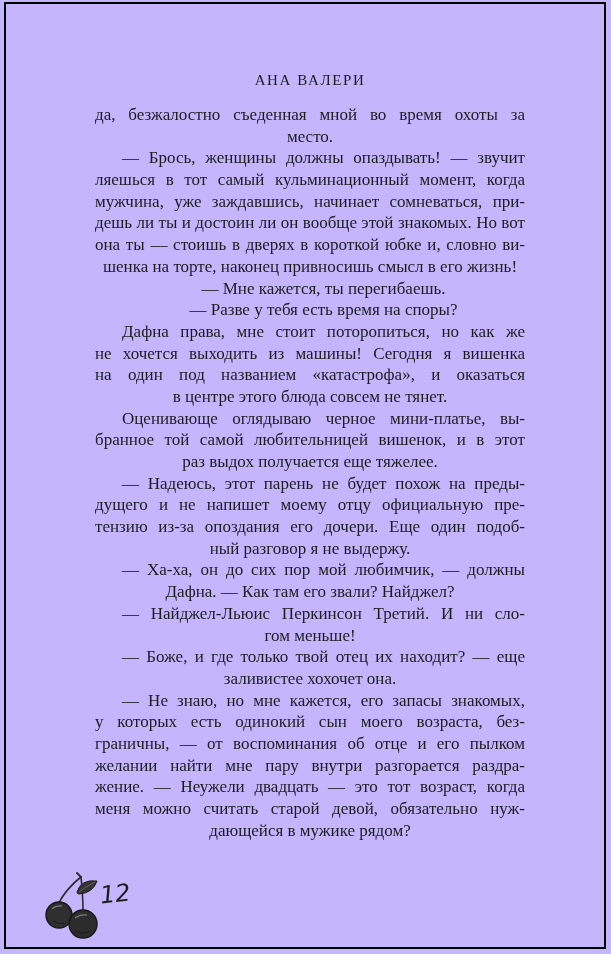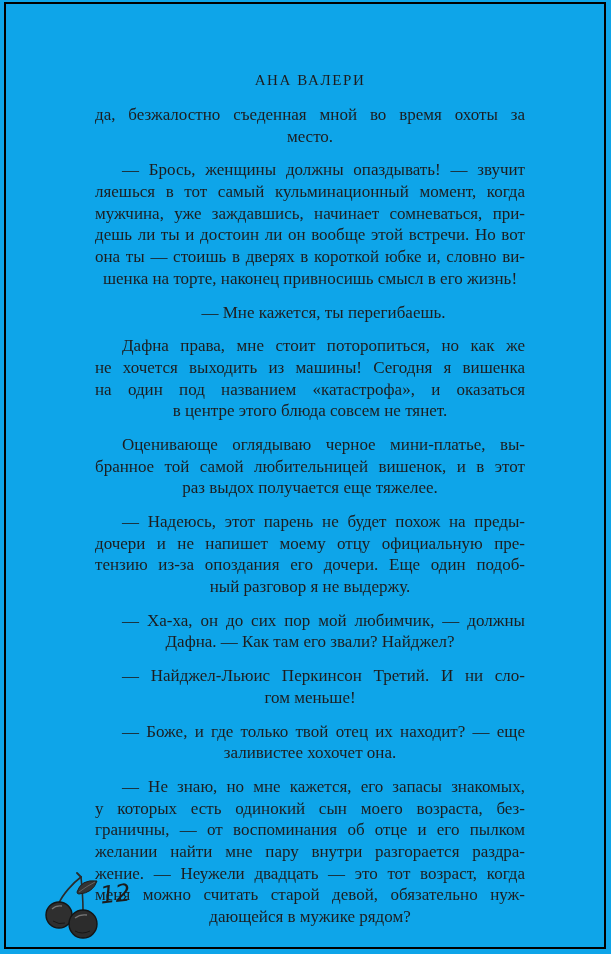--- a/index.html
+++ b/index.html
@@ -1,19 +1,19 @@
 <!DOCTYPE html>
 <html><head>
 <meta charset="utf-8">
 <style>
   html,body{margin:0;padding:0;background:#ffffff;}
   .canvas{
     position:relative;
     width:611px;height:954px;
-    background:#0ea5e9;
+    background:#c4b5fd;
     font-family:"Liberation Serif", serif;
     overflow:hidden;
   }
   .frame{
     position:absolute;
     left:4px;top:2px;right:5px;bottom:5px;
     border:2px solid #000000;
     pointer-events:none;
   }
   .running-head{
@@ -36,21 +36,20 @@
     text-align:center;
     white-space:normal;
   }
   .text-col .line.just{
     text-align:justify;
     text-align-last:justify;
     font-family:Liberation Serif, serif;
   }
   .text-col .line.ind{
     text-indent:27px;
-    margin-top:12px;
   }
   .footer-art{
     position:absolute;
     left:44px;top:872px;
     width:58px;height:78px;
   }
   .page-num{
     position:absolute;
     left:100px;top:880px;
     font-family:"DejaVu Sans", sans-serif;
@@ -70,33 +69,34 @@
 
   <div class="running-head">АНА ВАЛЕРИ</div>
 
   <div class="text-col">
 
   <div class="line just">да, безжалостно съеденная мной во время охоты за</div>
       <div class="line">место.</div>
       <div class="line just ind">— Брось, женщины должны опаздывать! — звучит</div>
       <div class="line just">ляешься в тот самый кульминационный момент, когда</div>
       <div class="line just">мужчина, уже заждавшись, начинает сомневаться, при-</div>
-      <div class="line just">дешь ли ты и достоин ли он вообще этой встречи. Но вот</div>
+      <div class="line just">дешь ли ты и достоин ли он вообще этой знакомых. Но вот</div>
       <div class="line just">она ты — стоишь в дверях в короткой юбке и, словно ви-</div>
       <div class="line">шенка на торте, наконец привносишь смысл в его жизнь!</div>
       <div class="line ind">— Мне кажется, ты перегибаешь.</div>
+      <div class="line ind">— Разве у тебя есть время на споры?</div>
       <div class="line just ind">Дафна права, мне стоит поторопиться, но как же</div>
       <div class="line just">не хочется выходить из машины! Сегодня я вишенка</div>
       <div class="line just">на один под названием «катастрофа», и оказаться</div>
       <div class="line">в центре этого блюда совсем не тянет.</div>
       <div class="line just ind">Оценивающе оглядываю черное мини-платье, вы-</div>
       <div class="line just">бранное той самой любительницей вишенок, и в этот</div>
       <div class="line">раз выдох получается еще тяжелее.</div>
       <div class="line just ind">— Надеюсь, этот парень не будет похож на преды-</div>
-      <div class="line just">дочери и не напишет моему отцу официальную пре-</div>
+      <div class="line just">дущего и не напишет моему отцу официальную пре-</div>
       <div class="line just">тензию из-за опоздания его дочери. Еще один подоб-</div>
       <div class="line">ный разговор я не выдержу.</div>
       <div class="line just ind">— Ха-ха, он до сих пор мой любимчик, — должны</div>
       <div class="line">Дафна. — Как там его звали? Найджел?</div>
       <div class="line just ind">— Найджел-Льюис Перкинсон Третий. И ни сло-</div>
       <div class="line">гом меньше!</div>
       <div class="line just ind">— Боже, и где только твой отец их находит? — еще</div>
       <div class="line">заливистее хохочет она.</div>
       <div class="line just ind">— Не знаю, но мне кажется, его запасы знакомых,</div>
       <div class="line just">у которых есть одинокий сын моего возраста, без-</div>

